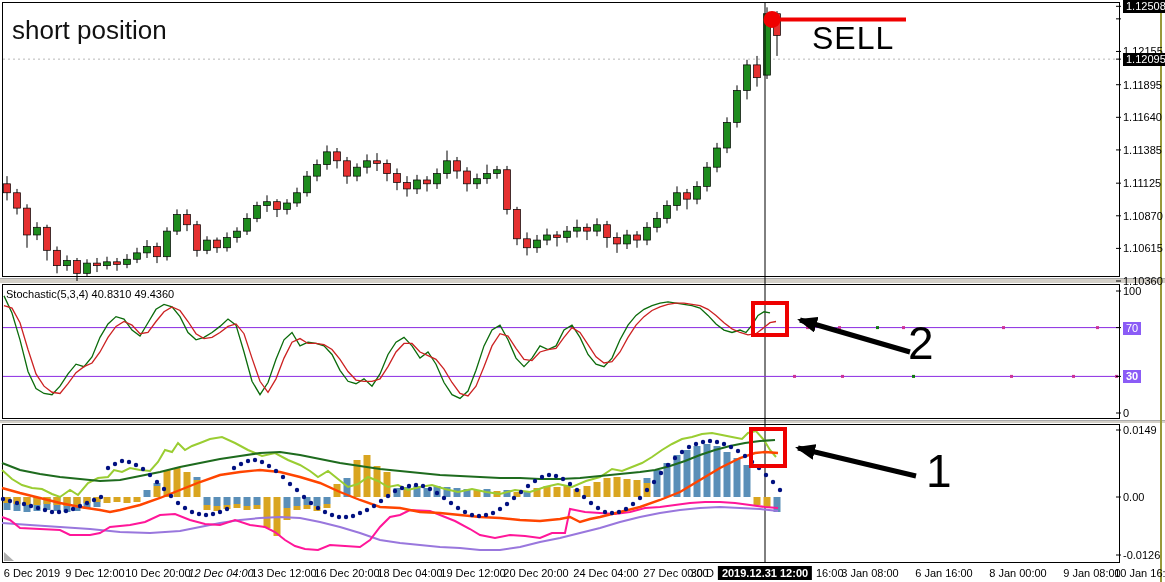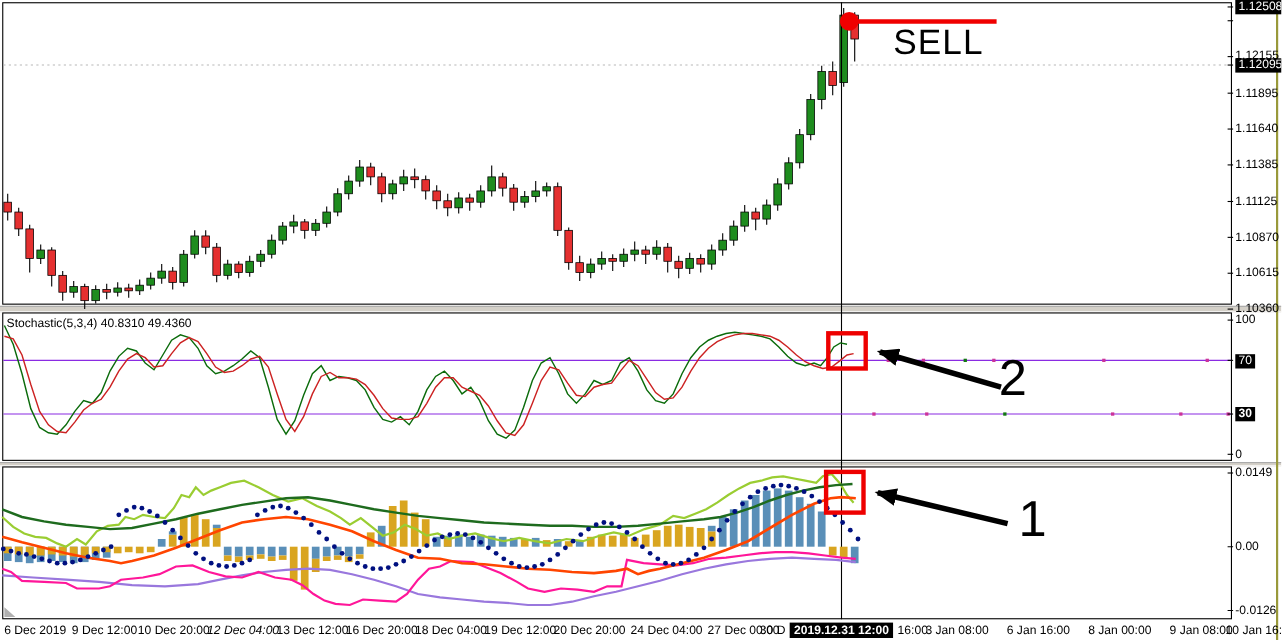--- a/index.html
+++ b/index.html
@@ -4,21 +4,21 @@
 <style>
   html,body{margin:0;padding:0;background:#fff;}
   #app{position:relative;width:1165px;height:582px;background:#fff;overflow:hidden;
        font-family:"Liberation Sans",sans-serif;}
   .panel{position:absolute;left:2px;width:1118px;border:1px solid #000;background:#fff;box-sizing:border-box;}
   .sep{position:absolute;left:0;width:1165px;background:#d4d0c8;border-top:1px solid #aaa;border-bottom:1px solid #fff;box-sizing:border-box;}
   #plot{position:absolute;left:0;top:0;}
   .lbl-layer{position:absolute;left:0;top:0;width:1165px;height:582px;pointer-events:none;}
   .axis-lbl{position:absolute;left:1123px;height:13px;line-height:13px;font-size:11px;color:#000;white-space:nowrap;}
   .axis-lbl.hl{background:#000;color:#fff;padding:0 3px;}
-  .axis-lbl.purple{background:#000000;color:#fff;padding:0 3px;}
+  .axis-lbl.purple{background:#8b5cf6;color:#fff;padding:0 3px;}
   .time-lbl{position:absolute;top:567px;font-size:11px;color:#000;white-space:nowrap;transform:translateX(-50%);}
   .time-box{position:absolute;top:566px;background:#000;color:#fff;font-size:11px;font-weight:700;
             padding:1px 4px;white-space:nowrap;transform:translateX(-50%);}
   .ind-label{position:absolute;font-size:11px;color:#000;white-space:nowrap;}
   .chart-title{position:absolute;left:8px;top:2px;font-size:11px;font-weight:700;color:#000;white-space:nowrap;}
   .chart-title .tri{color:#555;font-size:9px;margin-right:4px;font-weight:400;}
   .note{position:absolute;left:12px;top:12px;font-size:26px;line-height:36px;color:#111;}
   .sell-text{position:absolute;left:812px;top:20px;font-size:32px;letter-spacing:1px;color:#000;}
   .big-num{position:absolute;font-size:46px;color:#000;}
   .remnant{position:absolute;top:567px;font-size:11px;color:#000;white-space:nowrap;}
@@ -458,20 +458,21 @@
       <line x1="1116" y1="327.6" x2="1121" y2="327.6" stroke="#000" stroke-width="1"></line>
       <line x1="1116" y1="376.4" x2="1121" y2="376.4" stroke="#000" stroke-width="1"></line>
       <line x1="1116" y1="413" x2="1121" y2="413" stroke="#000" stroke-width="1"></line>
       <line x1="1116" y1="430" x2="1121" y2="430" stroke="#000" stroke-width="1"></line>
       <line x1="1116" y1="497" x2="1121" y2="497" stroke="#000" stroke-width="1"></line>
       <line x1="1116" y1="555" x2="1121" y2="555" stroke="#000" stroke-width="1"></line>
     </svg>
 
   <div class="lbl-layer">
     <div class="note">
+      <div>short position</div>
     </div>
     <div class="sell-text">SELL</div>
     <div class="big-num" id="num2" style="left: 908px; top: 316px;">2</div>
     <div class="big-num" id="num1" style="left: 926px; top: 444px;">1</div>
     <div class="ind-label" style="left:6px;top:288px;">Stochastic(5,3,4) 40.8310 49.4360</div>
     <div id="axis-labels">
         <div class="axis-lbl hl" style="top: 0.319693px;">1.12508</div>
         <div class="axis-lbl" style="top: 12.8517px; margin-left: 44px;">1.12410</div>
         <div class="axis-lbl" style="top: 45.4604px;">1.12155</div>
         <div class="axis-lbl hl" style="top: 53.133px;">1.12095</div>

